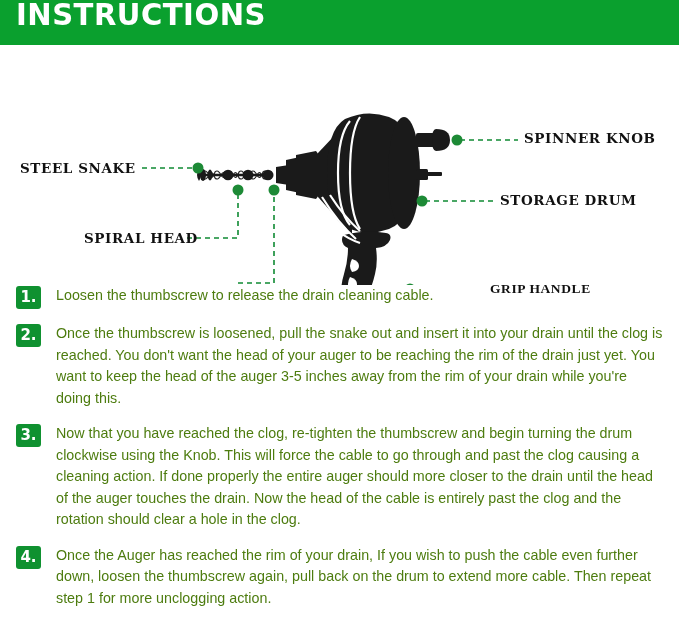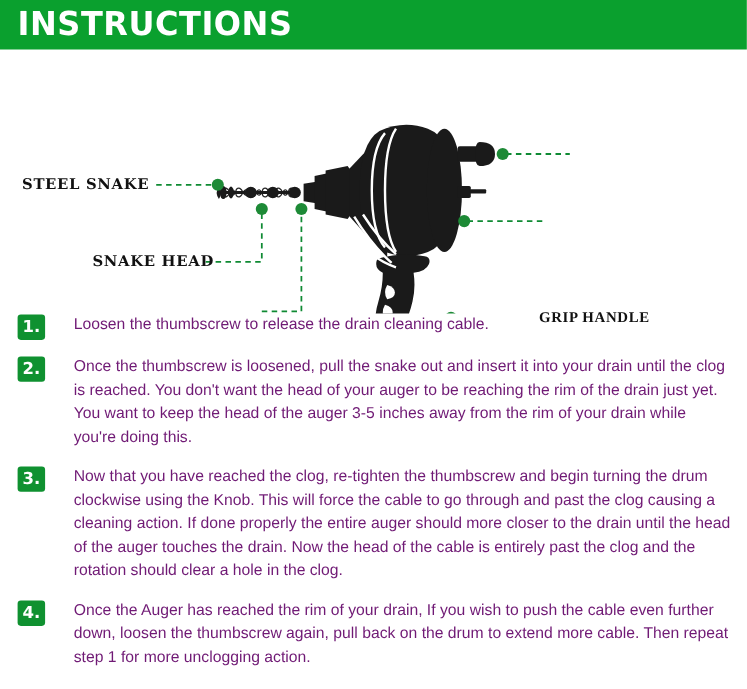--- a/index.html
+++ b/index.html
@@ -14,21 +14,20 @@
     overflow: hidden;
     position: relative;
   }
 
   
   .header {
     width: 679px;
     height: 45px;
     background: #0aa02e;
     display: flex;
-    align-items: center;
     box-sizing: border-box;
     padding-left: 16px;
   }
   .header-title {
     color: #ffffff;
     font-family: "DejaVu Sans", sans-serif;
     font-weight: bold;
     font-size: 30px;
     letter-spacing: 0.5px;
     line-height: 30px;
@@ -87,25 +86,25 @@
     font-weight: bold;
     font-size: 15px;
     display: flex;
     align-items: center;
     justify-content: center;
     line-height: 15px;
     margin-top: 1px;
   }
   .step-text {
     flex: 1 1 auto;
-    margin-left: 26px;
+    margin-left: 15px;
     font-family: "Liberation Sans", sans-serif;
     font-size: 14.3px;
     line-height: 21.5px;
-    color: #701a75;
+    color: #4d7c0f;
   }
   .step-1 .step-text { white-space: nowrap; }
 </style>
 </head>
 <body>
 
 <div class="header">
   <div class="header-title">INSTRUCTIONS</div>
 </div>
 
@@ -205,21 +204,23 @@
       <circle cx="198" cy="123" r="5.5"></circle>
       <circle cx="238" cy="145" r="5.5"></circle>
       <circle cx="274" cy="145" r="5.5"></circle>
       <circle cx="457" cy="95" r="5.5"></circle>
       <circle cx="422" cy="156" r="5.5"></circle>
       <circle cx="410" cy="244" r="5.5"></circle>
     </g>
   </svg>
 
   <div class="callout-label lbl-steel-snake">STEEL SNAKE</div>
-  <div class="callout-label lbl-spiral-head">SNAKE HEAD</div>
+  <div class="callout-label lbl-spiral-head">SPIRAL HEAD</div>
+  <div class="callout-label lbl-spinner-knob">SPINNER KNOB</div>
+  <div class="callout-label lbl-storage-drum">STORAGE DRUM</div>
   <div class="callout-label lbl-grip-handle">GRIP HANDLE</div>
 </div>
 
 <div class="steps">
 
   <div class="step step-1">
     <div class="step-badge">1.</div>
     <div class="step-text">Loosen the thumbscrew to release the drain cleaning cable.</div>
   </div>
 

